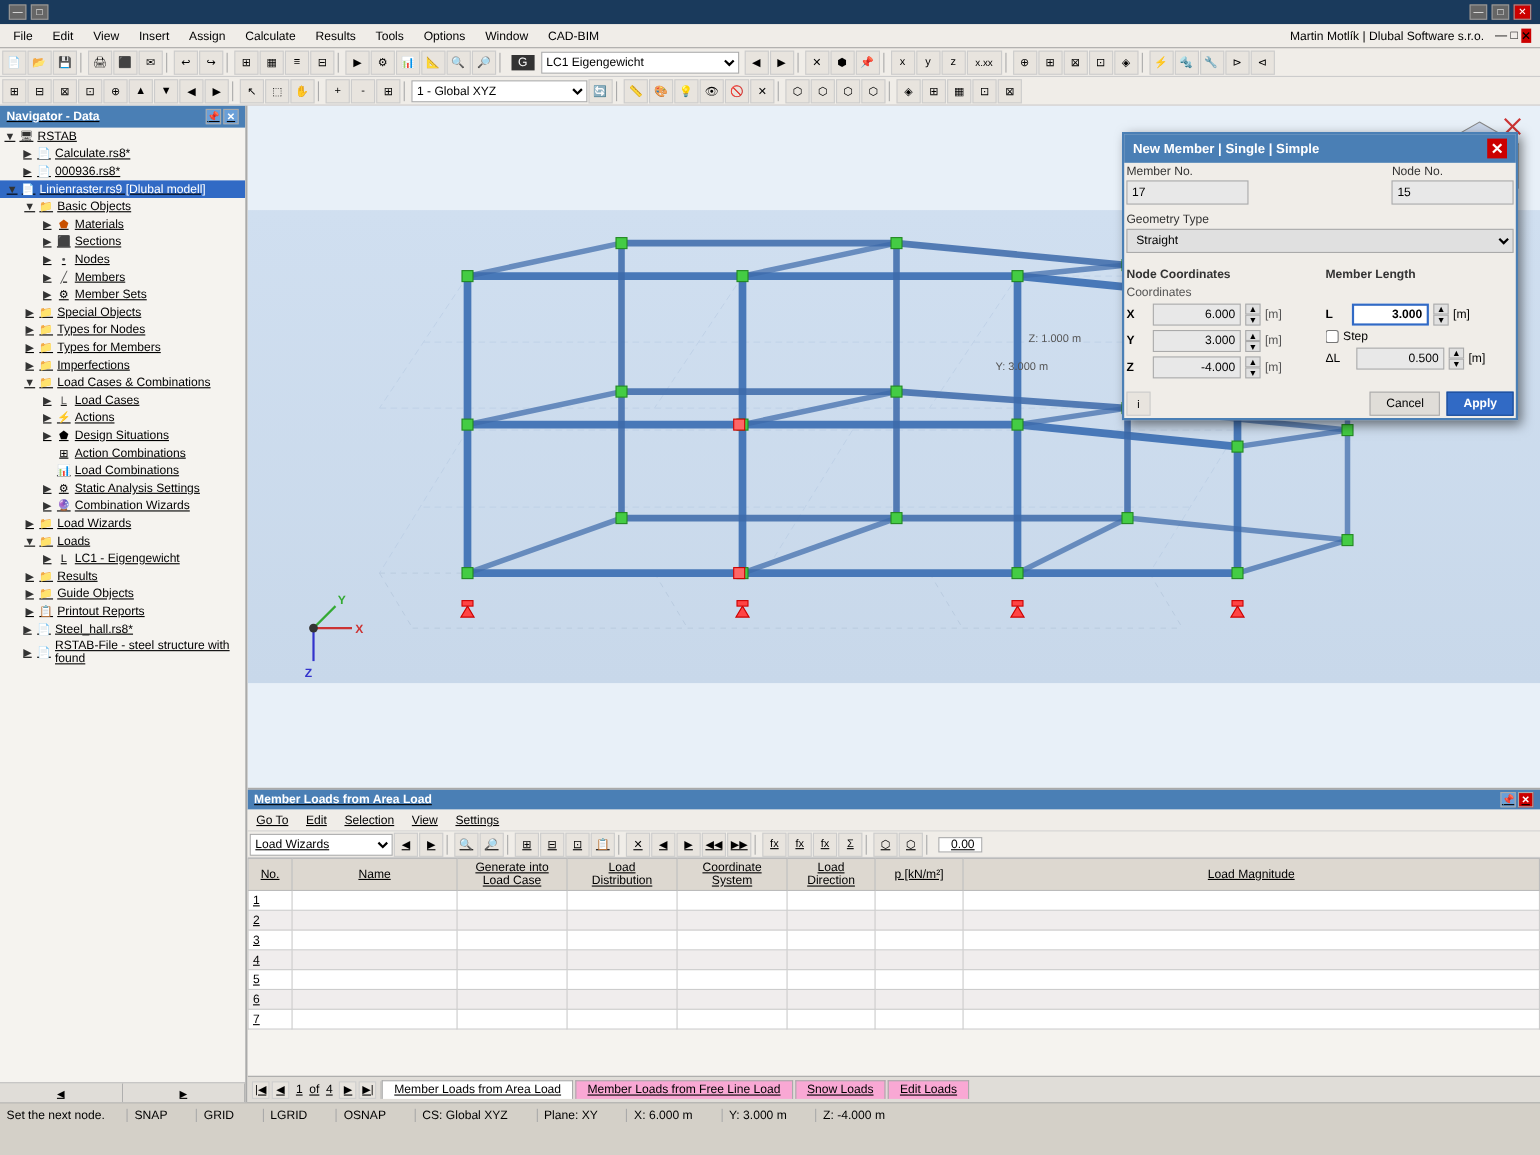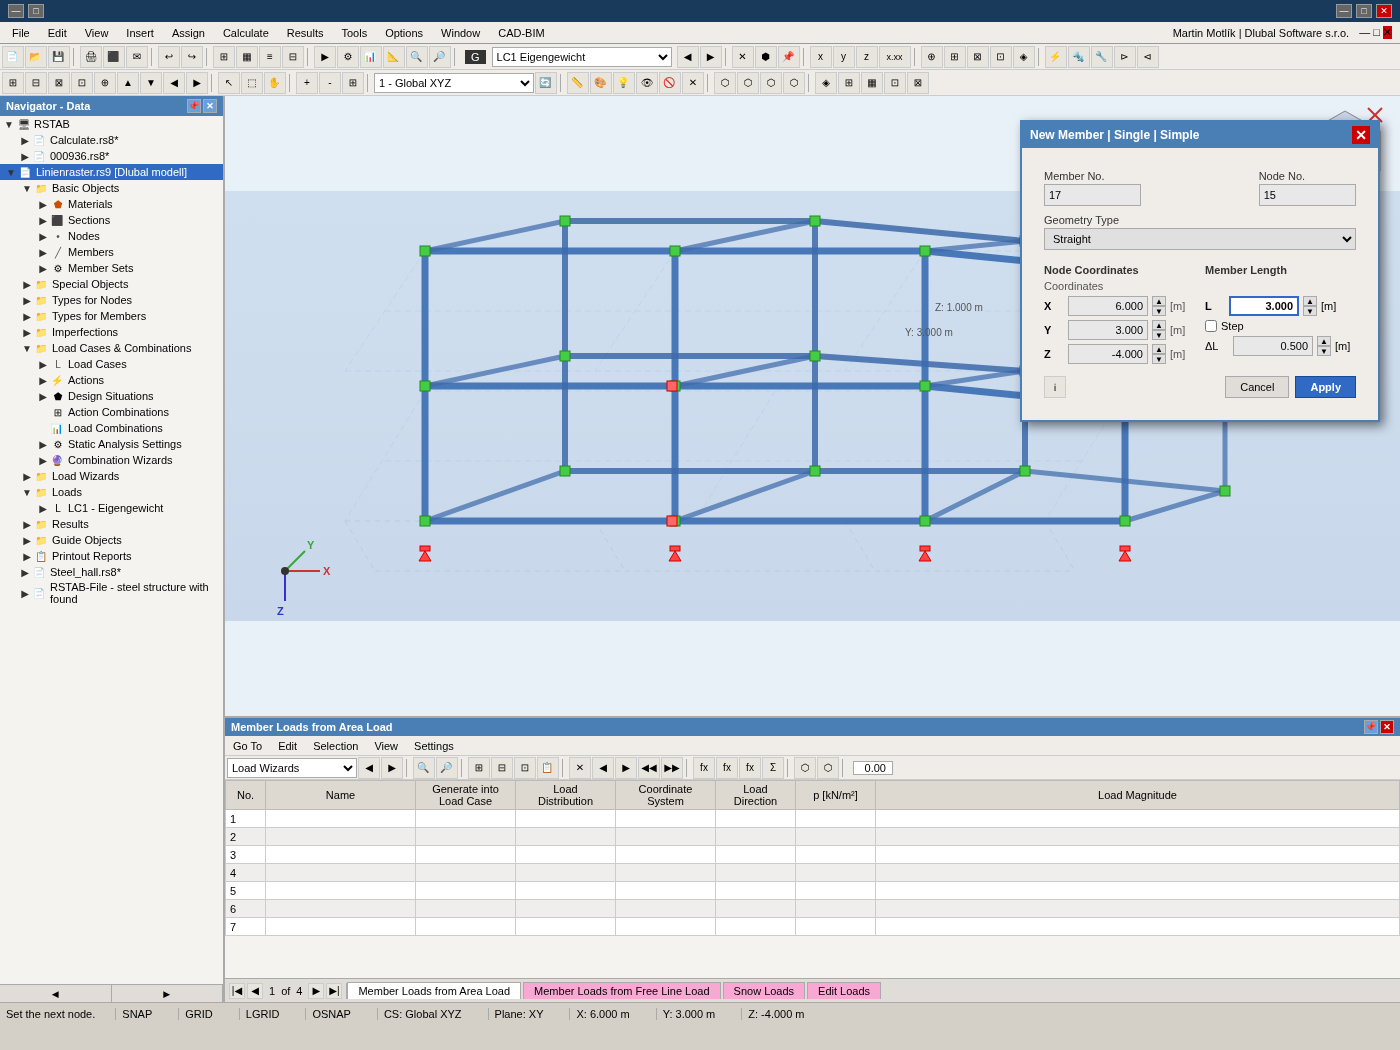--- a/index.html
+++ b/index.html
@@ -16,21 +16,21 @@
     .menu-item { padding: 2px 8px; cursor: pointer; font-size: 11px; }
     .menu-right { margin-left: auto; font-size: 11px; padding: 0 8px; }
     
     
     .toolbar { background: #f0ede8; border-bottom: 1px solid #ccc; height: 26px; display: flex; align-items: center; padding: 0 2px; gap: 1px; flex-wrap: nowrap; overflow: hidden; }
     .tb-btn { width: 22px; height: 22px; background: #e8e4de; border: 1px solid #ccc; cursor: pointer; display: flex; align-items: center; justify-content: center; font-size: 10px; }
     .tb-sep { width: 4px; height: 18px; border-left: 1px solid #aaa; margin: 0 2px; }
     .tb-combo { height: 20px; font-size: 11px; border: 1px solid #aaa; background: white; }
     
     
-    #main-layout { display: flex; height: calc(1050px - 22px - 22px - 26px - 26px - 26px - 22px); }
+    #main-layout { display: flex; height: calc(1050px - 22px - 22px - 26px - 26px - 26px - 22px); text-decoration: underline; }
     
     
     #navigator { width: 225px; background: #f5f3ef; border-right: 2px solid #aaa; display: flex; flex-direction: column; overflow: hidden; }
     #nav-header { background: #4a7fb5; color: white; padding: 3px 6px; font-size: 11px; font-weight: bold; display: flex; justify-content: space-between; align-items: center; }
     #nav-tree { flex: 1; overflow-y: auto; font-size: 11px; }
     .tree-item { display: flex; align-items: center; padding: 1px 0; cursor: pointer; }
     .tree-item.selected { background: #316ac5; color: white; }
     .tree-expand { width: 14px; text-align: center; cursor: pointer; font-size: 10px; color: #333; }
     .tree-icon { width: 16px; height: 14px; margin-right: 2px; display: inline-flex; align-items: center; justify-content: center; font-size: 10px; }
     .tree-label { flex: 1; }
@@ -56,21 +56,21 @@
     tr:nth-child(even) { background: #f0eded; }
     
     
     .tab-btn { padding: 2px 10px; border: 1px solid #aaa; border-bottom: none; background: #f9a8d4; cursor: pointer; font-size: 11px; margin-right: 2px; }
     .tab-btn.active { background: white; }
     
     
     #dialog { position: absolute; right: 20px; top: 10px; width: 360px; background: #f0ede8; border: 2px solid #4a7fb5; box-shadow: 4px 4px 10px rgba(0,0,0,0.5); z-index: 100; }
     #dialog-title { background: #4a7fb5; color: white; padding: 4px 8px; font-size: 12px; font-weight: bold; display: flex; justify-content: space-between; align-items: center; }
     #dialog-close { color: white; cursor: pointer; font-size: 14px; font-weight: bold; background: #cc0000; width: 18px; height: 18px; display: flex; align-items: center; justify-content: center; }
-    #dialog-content { padding: 22px; }
+    #dialog-content { padding: 2px; }
     .dialog-row { display: flex; gap: 10px; margin-bottom: 8px; }
     .dialog-field { display: flex; flex-direction: column; }
     .dialog-field label { font-size: 11px; color: #333; margin-bottom: 2px; }
     .dialog-input { height: 22px; border: 1px solid #aaa; padding: 0 4px; font-size: 11px; background: #e8e8e8; width: 100%; }
     .dialog-section { font-size: 11px; font-weight: bold; color: #333; margin: 6px 0 4px 0; }
     .coord-row { display: flex; align-items: center; gap: 4px; margin-bottom: 4px; }
     .coord-label { width: 20px; font-weight: bold; }
     .coord-input { width: 80px; height: 20px; border: 1px solid #aaa; padding: 0 4px; font-size: 11px; background: #e8e8e8; text-align: right; }
     .coord-unit { color: #555; }
     .spin-btn { width: 14px; height: 10px; border: 1px solid #aaa; background: #e0e0e0; cursor: pointer; display: flex; align-items: center; justify-content: center; font-size: 8px; }

